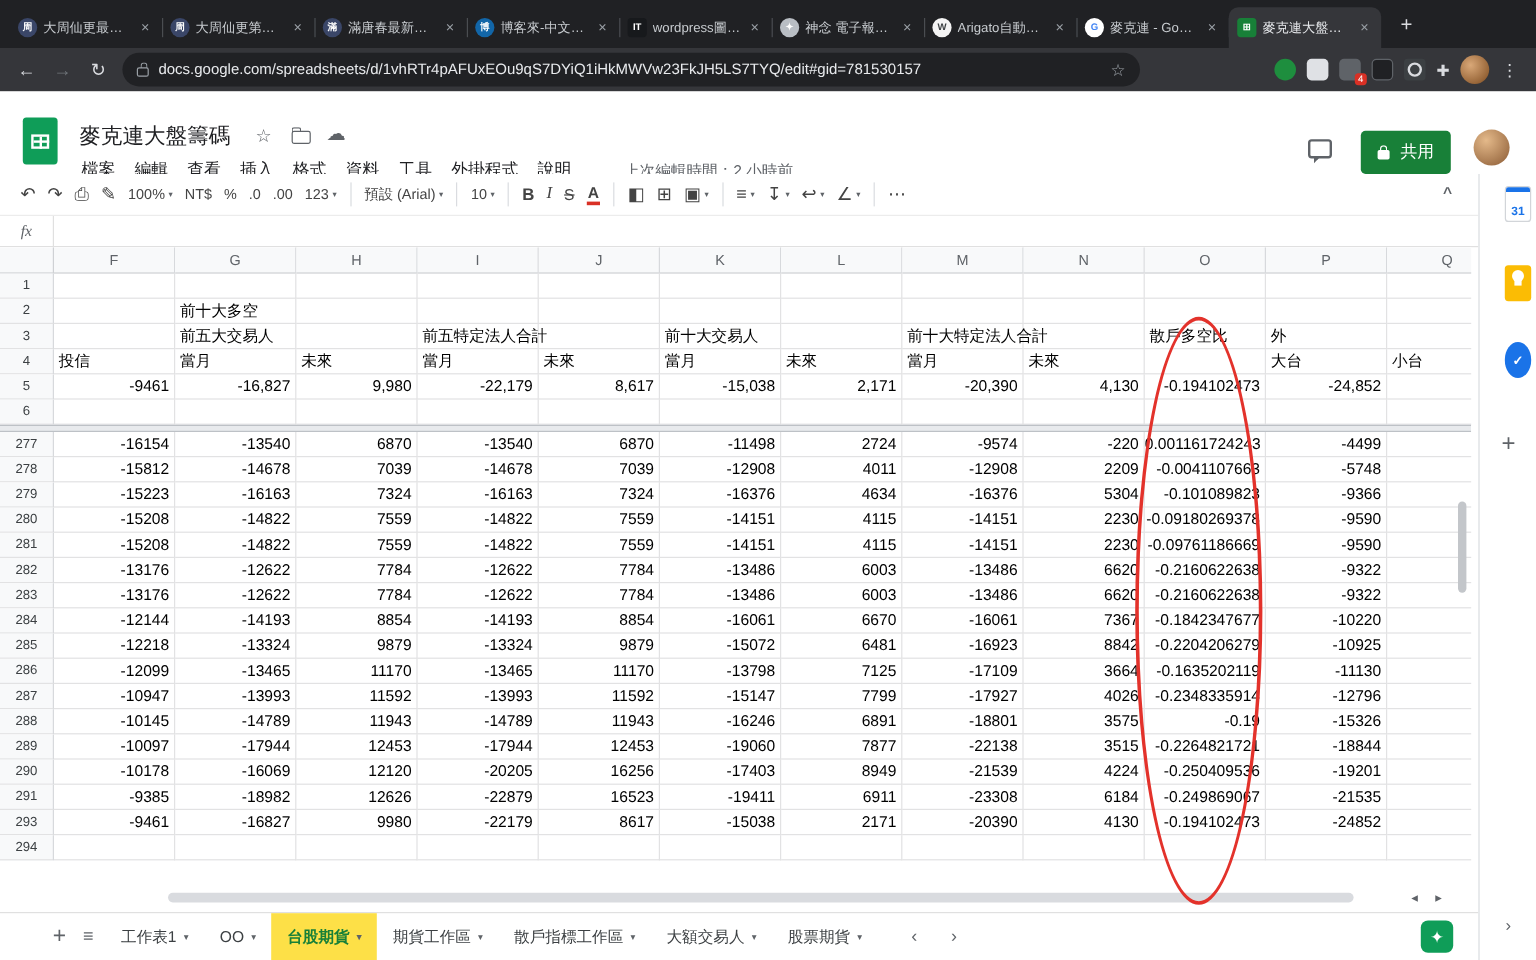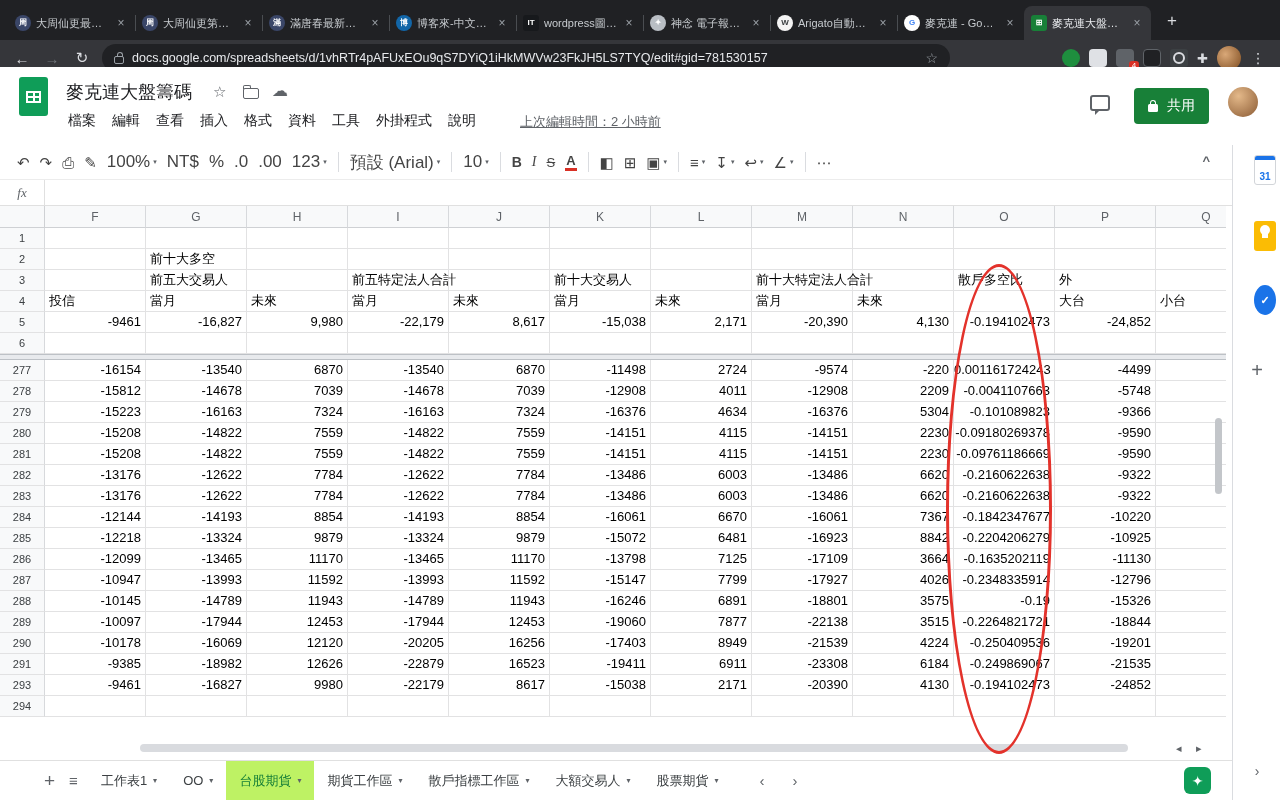--- a/index.html
+++ b/index.html
@@ -33,21 +33,21 @@
 .e3{background:#5f6368}
 .badge{position:absolute;right:-5px;bottom:-4px;background:#d93025;color:#fff;font-size:8px;font-style:normal;padding:0 3px;border-radius:3px;line-height:10px}
 .e4{background:#202124;border:1px solid #5f6368}
 .e5{background:#3c4043;border-radius:3px}
 .e5::after{content:"";width:8px;height:8px;border:2px solid #dadce0;border-radius:50%}
 .epuzzle{color:#dadce0;font-size:13px}
 .cavatar{width:24px;height:24px;border-radius:50%;background:radial-gradient(circle at 35% 35%,#d9a878,#7c4a1e)}
 .kebab{color:#dadce0;font-size:14px;width:16px;text-align:center}
 
 
-#docheader{position:absolute;left:0;top:67px;width:1280px;height:69px;background:#fff}
+#docheader{position:absolute;left:0;top:88px;width:1280px;height:69px;background:#fff}
 #logo{position:absolute;left:19px;top:10px;width:29px;height:39px;background:#0f9d58;border-radius:3px;display:flex;align-items:center;justify-content:center}
 .lgrid{width:15px;height:12px;border:2px solid #fff;background:linear-gradient(#fff,#fff) center/15px 2px no-repeat,linear-gradient(#fff,#fff) center/2px 12px no-repeat}
 #doctitle{position:absolute;left:66px;top:13px;font-size:18px;color:#202124}
 #tstar{position:absolute;left:213px;top:16px;color:#5f6368;font-size:15px}
 #tfolder{position:absolute;left:243px;top:21px;width:16px;height:11px;border:1.5px solid #5f6368;border-radius:2px}
 #tfolder::before{content:"";position:absolute;top:-4px;left:-1.5px;width:6px;height:3px;border:1.5px solid #5f6368;border-bottom:none;border-radius:2px 2px 0 0}
 #tcloud{position:absolute;left:272px;top:14px;color:#5f6368;font-size:16px}
 #menubar{position:absolute;left:60px;top:43px;display:flex;font-size:14px;color:#202124}
 .mi{padding:2px 8px;border-radius:3px}
 #lastedit{position:absolute;left:520px;top:46px;font-size:13px;color:#5f6368;text-decoration:underline}
@@ -56,21 +56,21 @@
 #sharebtn{position:absolute;left:1134px;top:21px;height:36px;padding:0 14px;background:#188038;border-radius:4px;color:#fff;font-size:14px;display:flex;align-items:center;gap:9px;font-weight:500}
 .wlock{width:10px;height:8px;background:#fff;border-radius:1.5px;position:relative;margin-top:3px}
 .wlock::before{content:"";position:absolute;top:-4px;left:2px;width:4px;height:4px;border:1.5px solid #fff;border-bottom:none;border-radius:3px 3px 0 0}
 #avatar{position:absolute;left:1228px;top:20px;width:30px;height:30px;border-radius:50%;background:radial-gradient(circle at 35% 30%,#e4b98a,#8a5a33)}
 
 
 #toolbar{position:absolute;left:0;top:145px;width:1232px;height:35px;display:flex;align-items:center;padding-left:12px;border-bottom:1px solid #ececec;background:#fff}
 #toolitems{display:flex;align-items:center}
 .tbtn{display:flex;align-items:center;height:26px;padding:0 5px;border-radius:3px;color:#444;gap:2px}
 .tbtn .g{font-size:15px;line-height:1}
-.tbtn .t{font-size:17px;font-weight:500}
+.tbtn .t{font-size:12px;font-weight:500}
 .fb .t{font-weight:700;font-size:14px}
 .fi .t{font-style:italic;font-size:14px;font-family:"Liberation Serif",serif}
 .fs .t{text-decoration:line-through;font-size:13px}
 .fa .t{font-weight:700;font-size:13px;border-bottom:3px solid #d93025;padding:0 1px}
 .arr{font-size:7px;color:#5f6368;margin-left:1px}
 .tdiv{width:1px;height:20px;background:#dadce0;margin:0 6px}
 #hidebar{position:absolute;right:22px;top:8px;color:#5f6368;font-size:13px;font-weight:bold}
 
 
 #fbar{position:absolute;left:0;top:180px;width:1232px;height:26px;border-bottom:1px solid #e0e0e0;display:flex;background:#fff}
@@ -97,21 +97,21 @@
 #hthumb{position:absolute;left:140px;top:744px;width:988px;height:8px;background:#d9dbdf;border-radius:4px;z-index:20}
 #hsl{position:absolute;left:1176px;top:742px;color:#5f6368;font-size:11px}
 #hsr{position:absolute;left:1196px;top:742px;color:#5f6368;font-size:11px}
 
 
 #sheetbar{position:absolute;left:0;top:760px;width:1232px;height:40px;background:#fff;border-top:1px solid #e0e0e0;display:flex;align-items:center;padding-left:44px}
 #addsheet{font-size:19px;color:#5f6368;margin-right:14px}
 #allsheets{font-size:15px;color:#5f6368;margin-right:10px}
 #stabs{display:flex;height:39px}
 .stab{display:flex;align-items:center;gap:6px;padding:0 13px;font-size:13px;color:#3c4043;font-weight:500}
-.stab.active{background:#bef264;color:#188038;font-weight:400}
+.stab.active{background:#fde047;color:#188038;font-weight:700}
 .sarr{font-size:8px;color:#5f6368}
 .tscroll{color:#5f6368;font-size:15px;margin-left:28px}
 #explore{position:absolute;left:1184px;top:6px;width:27px;height:27px;background:#0f9d58;border-radius:6px;color:#fff;display:flex;align-items:center;justify-content:center;font-size:14px}
 
 
 #sidepanel{position:absolute;left:1232px;top:145px;width:48px;height:655px;background:#fff;border-left:1px solid #dadce0}
 .sicon{position:absolute;left:21px;width:22px;height:30px}
 .cal{top:10px;background:#fff;border:1px solid #d2d5d9;border-radius:3px;color:#1a73e8;font-size:10px;font-weight:700;display:flex;align-items:flex-end;justify-content:center;padding-bottom:2px}
 .cal::before{content:"";position:absolute;top:0;left:0;right:0;height:4px;background:#1a73e8;border-radius:2px 2px 0 0}
 .keep{top:76px;background:#fbbc04;border-radius:3px}

